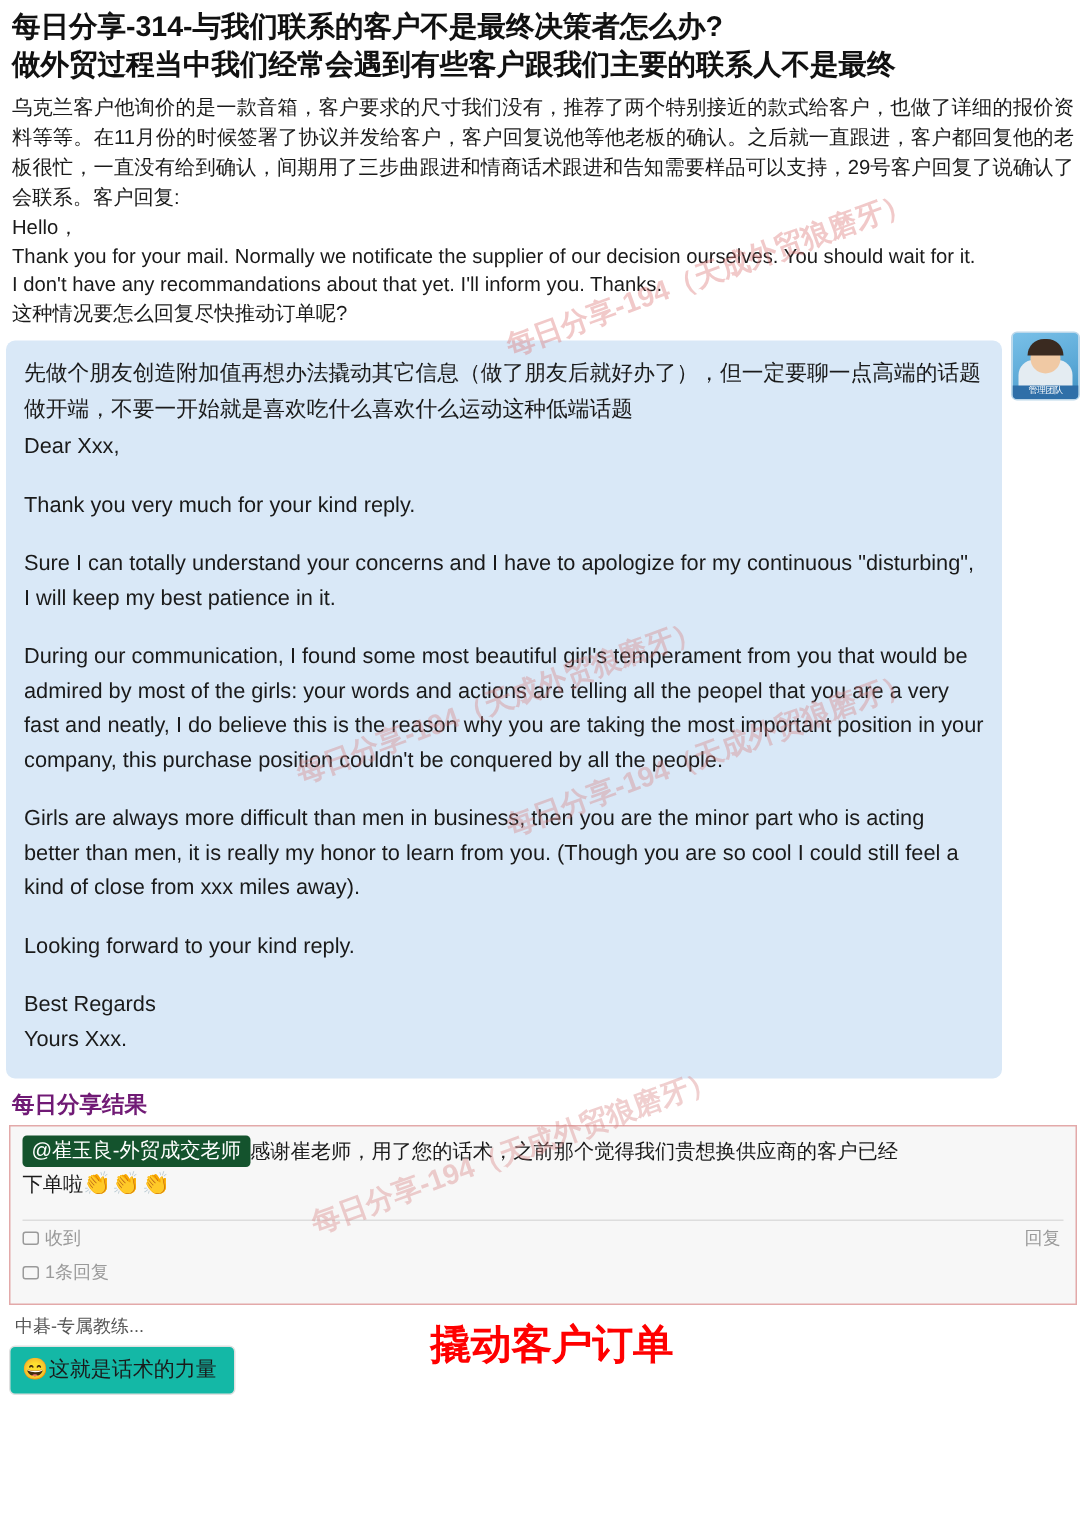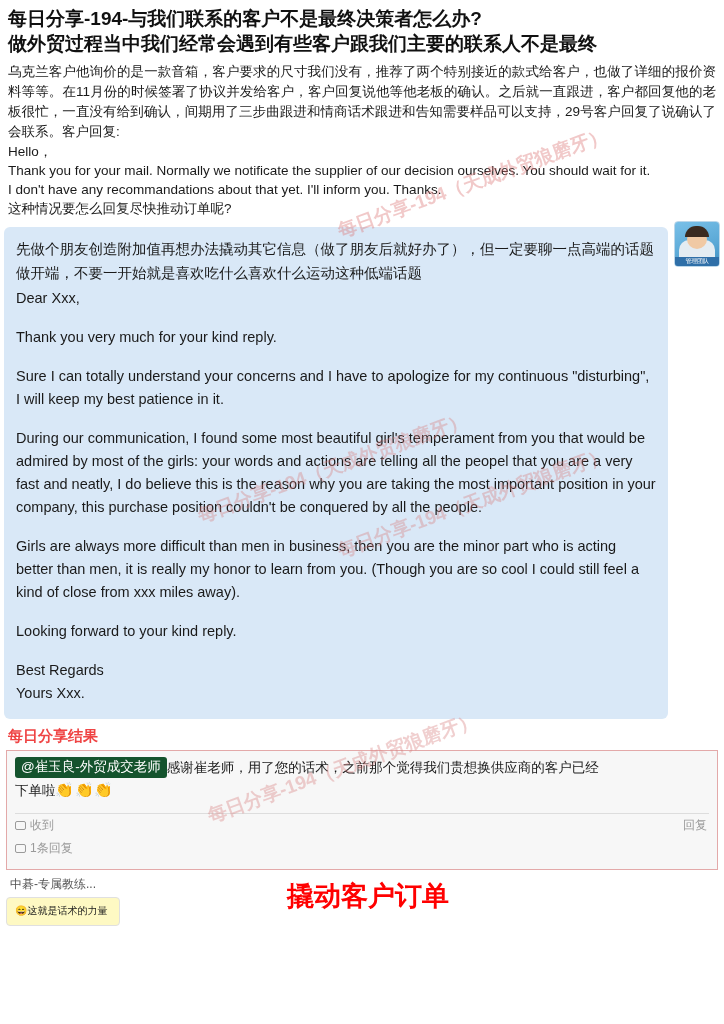--- a/index.html
+++ b/index.html
@@ -116,21 +116,21 @@
     font-size: 6px;
     line-height: 9px;
     text-align: center;
     letter-spacing: -0.3px;
   }
 
   
   .result-head {
     font-size: 15px;
     font-weight: bold;
-    color: #ef4444;
+    color: #701a75;
     padding: 8px 8px 2px 8px;
   }
 
   .comment-box {
     position: relative;
     margin: 2px 6px 0 6px;
     border: 1px solid #e3a9a9;
     background: #f7f7f7;
     height: 120px;
   }
@@ -207,25 +207,25 @@
 
   
   .footer-label {
     font-size: 12px;
     color: #555555;
     padding: 6px 8px 0 10px;
   }
   .footer-bubble {
     margin: 4px 0 0 6px;
     display: inline-block;
-    background: #fef9c3;
+    background: #14b8a6;
     border: 1px solid #e0e0e0;
     border-radius: 4px;
     padding: 6px 12px 7px 8px;
-    font-size: 10px;
+    font-size: 14px;
     color: #1a1a1a;
   }
 
   
   .wm {
     position: absolute;
     color: rgba(220,120,120,0.40);
     font-size: 19px;
     font-weight: bold;
     transform: rotate(-20deg);
@@ -235,21 +235,21 @@
   }
   .wm2 { color: rgba(215,130,130,0.38); }
 </style>
 </head>
 <body>
 
 <div id="page">
 
   
   <div class="title-block">
-    <div class="title-line">每日分享-194-与我们联系的客户不是最终决策者怎么办?</div>
+    <div class="title-line">每日分享-314-与我们联系的客户不是最终决策者怎么办?</div>
     <div class="title-line">做外贸过程当中我们经常会遇到有些客户跟我们主要的联系人不是最终</div>
   </div>
 
   
   <div class="body-block">
     <div class="body-cn">乌克兰客户他询价的是一款音箱，客户要求的尺寸我们没有，推荐了两个特别接近的款式给客户，也做了详细的报价资料等等。在11月份的时候签署了协议并发给客户，客户回复说他等他老板的确认。之后就一直跟进，客户都回复他的老板很忙，一直没有给到确认，间期用了三步曲跟进和情商话术跟进和告知需要样品可以支持，29号客户回复了说确认了会联系。客户回复:</div>
     <div class="body-en">
       <div>Hello，</div>
       <div>Thank you for your mail. Normally we notificate the supplier of our decision ourselves. You should wait for it.</div>
       <div>I don't have any recommandations about that yet. I'll inform you. Thanks.</div>

